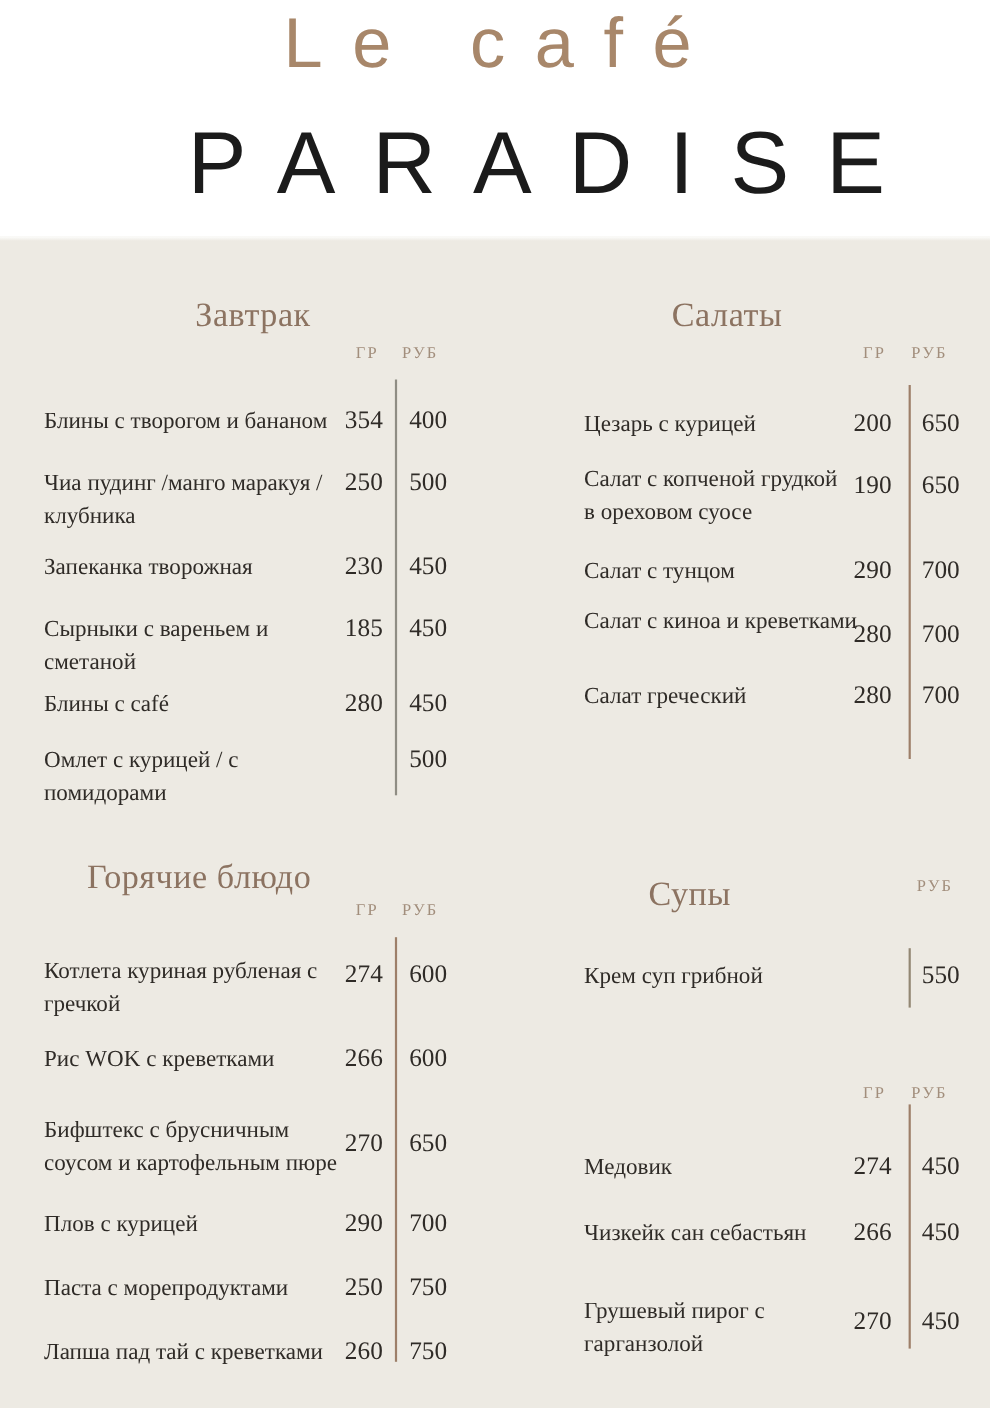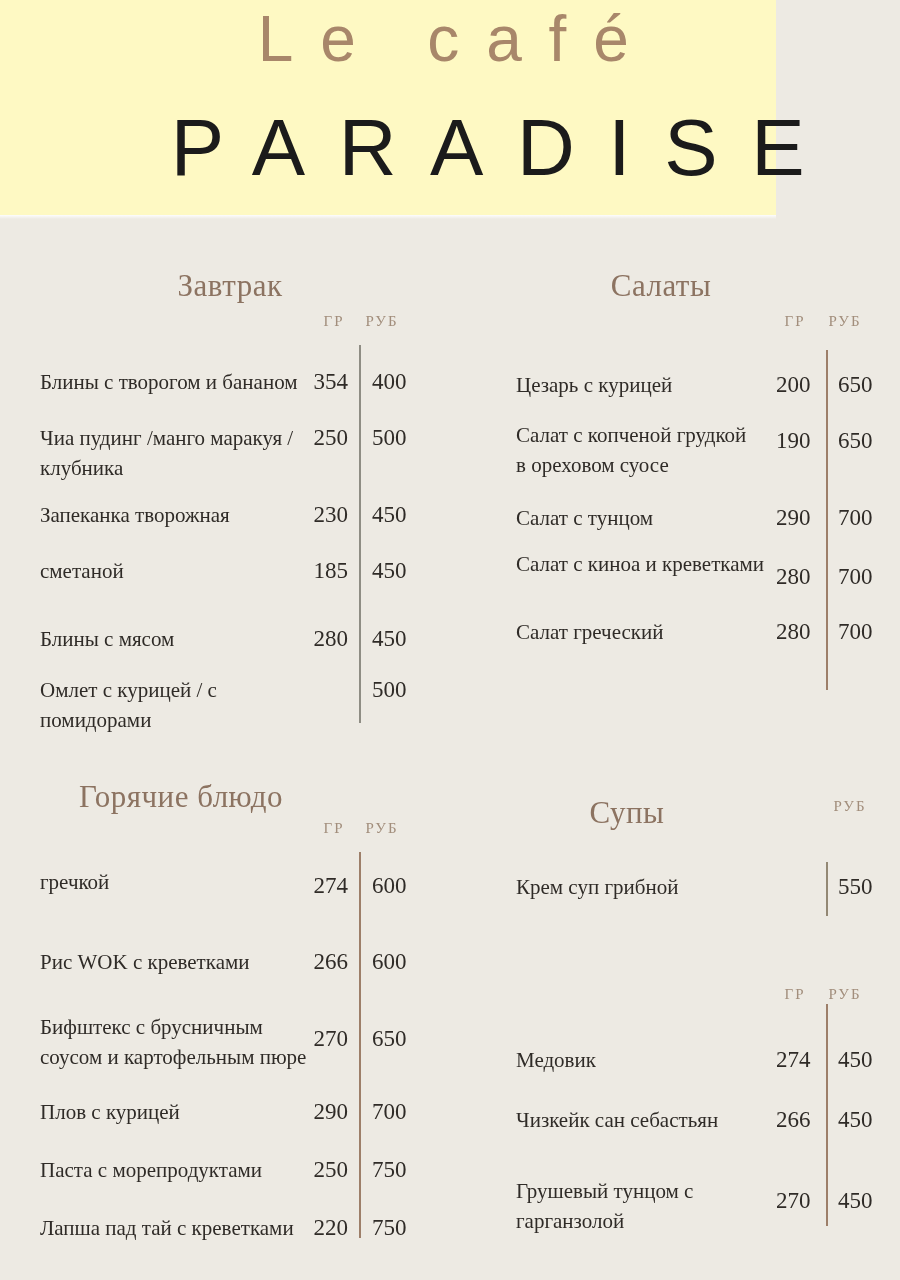--- a/index.html
+++ b/index.html
@@ -1,39 +1,39 @@
 <!DOCTYPE html>
 <html><head>
 <meta charset="utf-8">
 <style>
   html,body{margin:0;padding:0;background:#edeae3;}
   .page{position:relative;width:900px;height:1280px;overflow:hidden;
         background:#edeae3;font-family:"Liberation Serif",serif;color:#2f2b27;}
-  .hero{position:absolute;left:0;top:0;width:776px;height:215px;background:#fef9c3;}
+  .hero{position:absolute;left:0;top:0;width:900px;height:215px;background:#ffffff;}
   .hero:after{content:"";position:absolute;left:0;bottom:-4px;width:100%;height:4px;
         background:linear-gradient(#fdfdfc,#edeae3);}
   .brand1{position:absolute;left:0;top:2px;width:900px;text-align:center;
         font-family:"Liberation Sans",sans-serif;font-weight:400;
         font-size:64px;letter-spacing:0.42em;text-indent:0.21em;color:#a8876a;}
   .brand2{position:absolute;left:0;top:102px;width:900px;text-align:center;
         font-family:"Liberation Sans",sans-serif;font-weight:300;
         font-size:80px;letter-spacing:0.42em;text-indent:0.21em;color:#1b1b1b;padding-left:46px;}
   .sec-title{position:absolute;text-align:center;font-size:31px;
         letter-spacing:0.5px;color:#8c7361;}
   .colhead{position:absolute;width:50px;text-align:center;font-size:15px;
         letter-spacing:2px;color:#a28e7c;}
   .vline{position:absolute;width:2px;}
   .row{position:absolute;left:0;width:900px;height:0;}
   .row .nm{position:absolute;top:0;font-size:21px;}
   .row .ln{display:block;line-height:30px;}
   .row .g,.row .p{position:absolute;top:0;font-size:23px;line-height:30px;}
   .left .nm{left:40px;width:282px;}
   .left .g{left:280px;width:68px;text-align:right;}
   .left .p{left:372px;}
-  .right .nm{left:516px;width:292px;}
+  .right .nm{left:531px;width:292px;}
   .right .g{left:776px;width:68px;text-align:left;}
   .right .p{left:838px;}
 </style>
 </head>
 <body>
 
 <div class="page">
 
   <div class="hero">
     <div class="brand1">Le café</div>
@@ -63,28 +63,29 @@
   </div>
   <div class="row left" style="top:500px">
     <div class="nm">
         <span class="ln">Запеканка творожная</span>
       </div>
     <div class="g">230</div>
     <div class="p">450</div>
   </div>
   <div class="row left" style="top:556px">
     <div class="nm">
+        <span class="ln">Сырныки с вареньем и</span>
         <span class="ln">сметаной</span>
       </div>
     <div class="g">185</div>
     <div class="p">450</div>
   </div>
   <div class="row left" style="top:624px">
     <div class="nm">
-        <span class="ln">Блины с мясом</span>
+        <span class="ln">Блины с café</span>
       </div>
     <div class="g">280</div>
     <div class="p">450</div>
   </div>
   <div class="row left" style="top:675px">
     <div class="nm">
         <span class="ln">Омлет с курицей / с помидорами</span>
       </div>
     <div class="g"></div>
     <div class="p">500</div>
@@ -132,20 +133,21 @@
     <div class="p">700</div>
   </div>
 
   <div class="sec-title" style="left:20px;top:779px;width:322px">Горячие блюдо</div>
   <div class="colhead" style="left:309px;top:820px">ГР</div>
   <div class="colhead" style="left:357px;top:820px">РУБ</div>
   <div class="vline" style="left:359px;top:852px;height:386px;background:#9d7f69"></div>
 
   <div class="row left" style="top:867px">
     <div class="nm">
+        <span class="ln">Котлета куриная рубленая с</span>
         <span class="ln">гречкой</span>
       </div>
     <div class="g" style="top:4px">274</div>
     <div class="p" style="top:4px">600</div>
   </div>
   <div class="row left" style="top:947px">
     <div class="nm">
         <span class="ln">Рис WOK с креветками</span>
       </div>
     <div class="g">266</div>
@@ -170,21 +172,21 @@
     <div class="nm">
         <span class="ln">Паста с морепродуктами</span>
       </div>
     <div class="g">250</div>
     <div class="p">750</div>
   </div>
   <div class="row left" style="top:1213px">
     <div class="nm">
         <span class="ln">Лапша пад тай с креветками</span>
       </div>
-    <div class="g">220</div>
+    <div class="g">260</div>
     <div class="p">750</div>
   </div>
 
   <div class="sec-title" style="left:470px;top:795px;width:314px">Супы</div>
   <div class="colhead" style="left:825px;top:798px">РУБ</div>
   <div class="vline" style="left:826px;top:862px;height:54px;background:#938874"></div>
 
   <div class="row right" style="top:872px">
     <div class="nm">
         <span class="ln">Крем суп грибной</span>
@@ -206,20 +208,20 @@
   </div>
   <div class="row right" style="top:1105px">
     <div class="nm">
         <span class="ln">Чизкейк сан себастьян</span>
       </div>
     <div class="g">266</div>
     <div class="p">450</div>
   </div>
   <div class="row right" style="top:1176px">
     <div class="nm">
-        <span class="ln">Грушевый тунцом с</span>
+        <span class="ln">Грушевый пирог с</span>
         <span class="ln">гарганзолой</span>
       </div>
     <div class="g" style="top:10px">270</div>
     <div class="p" style="top:10px">450</div>
   </div>
 
 </div>
 
 </body></html>

